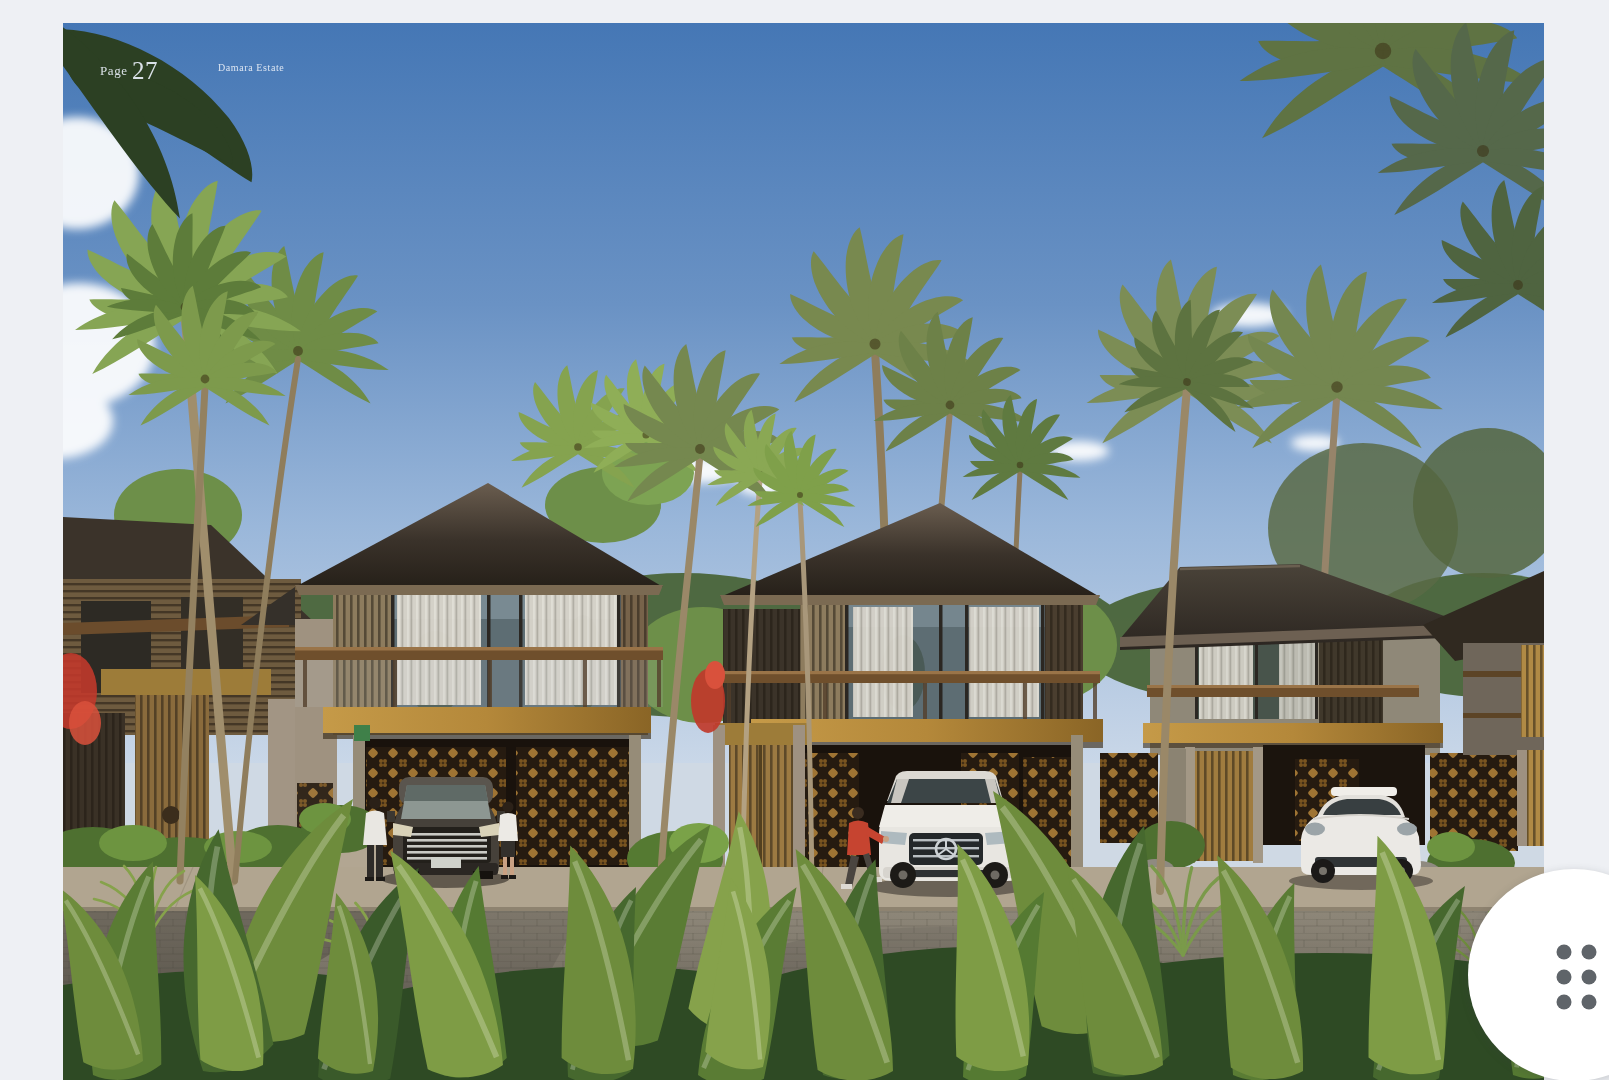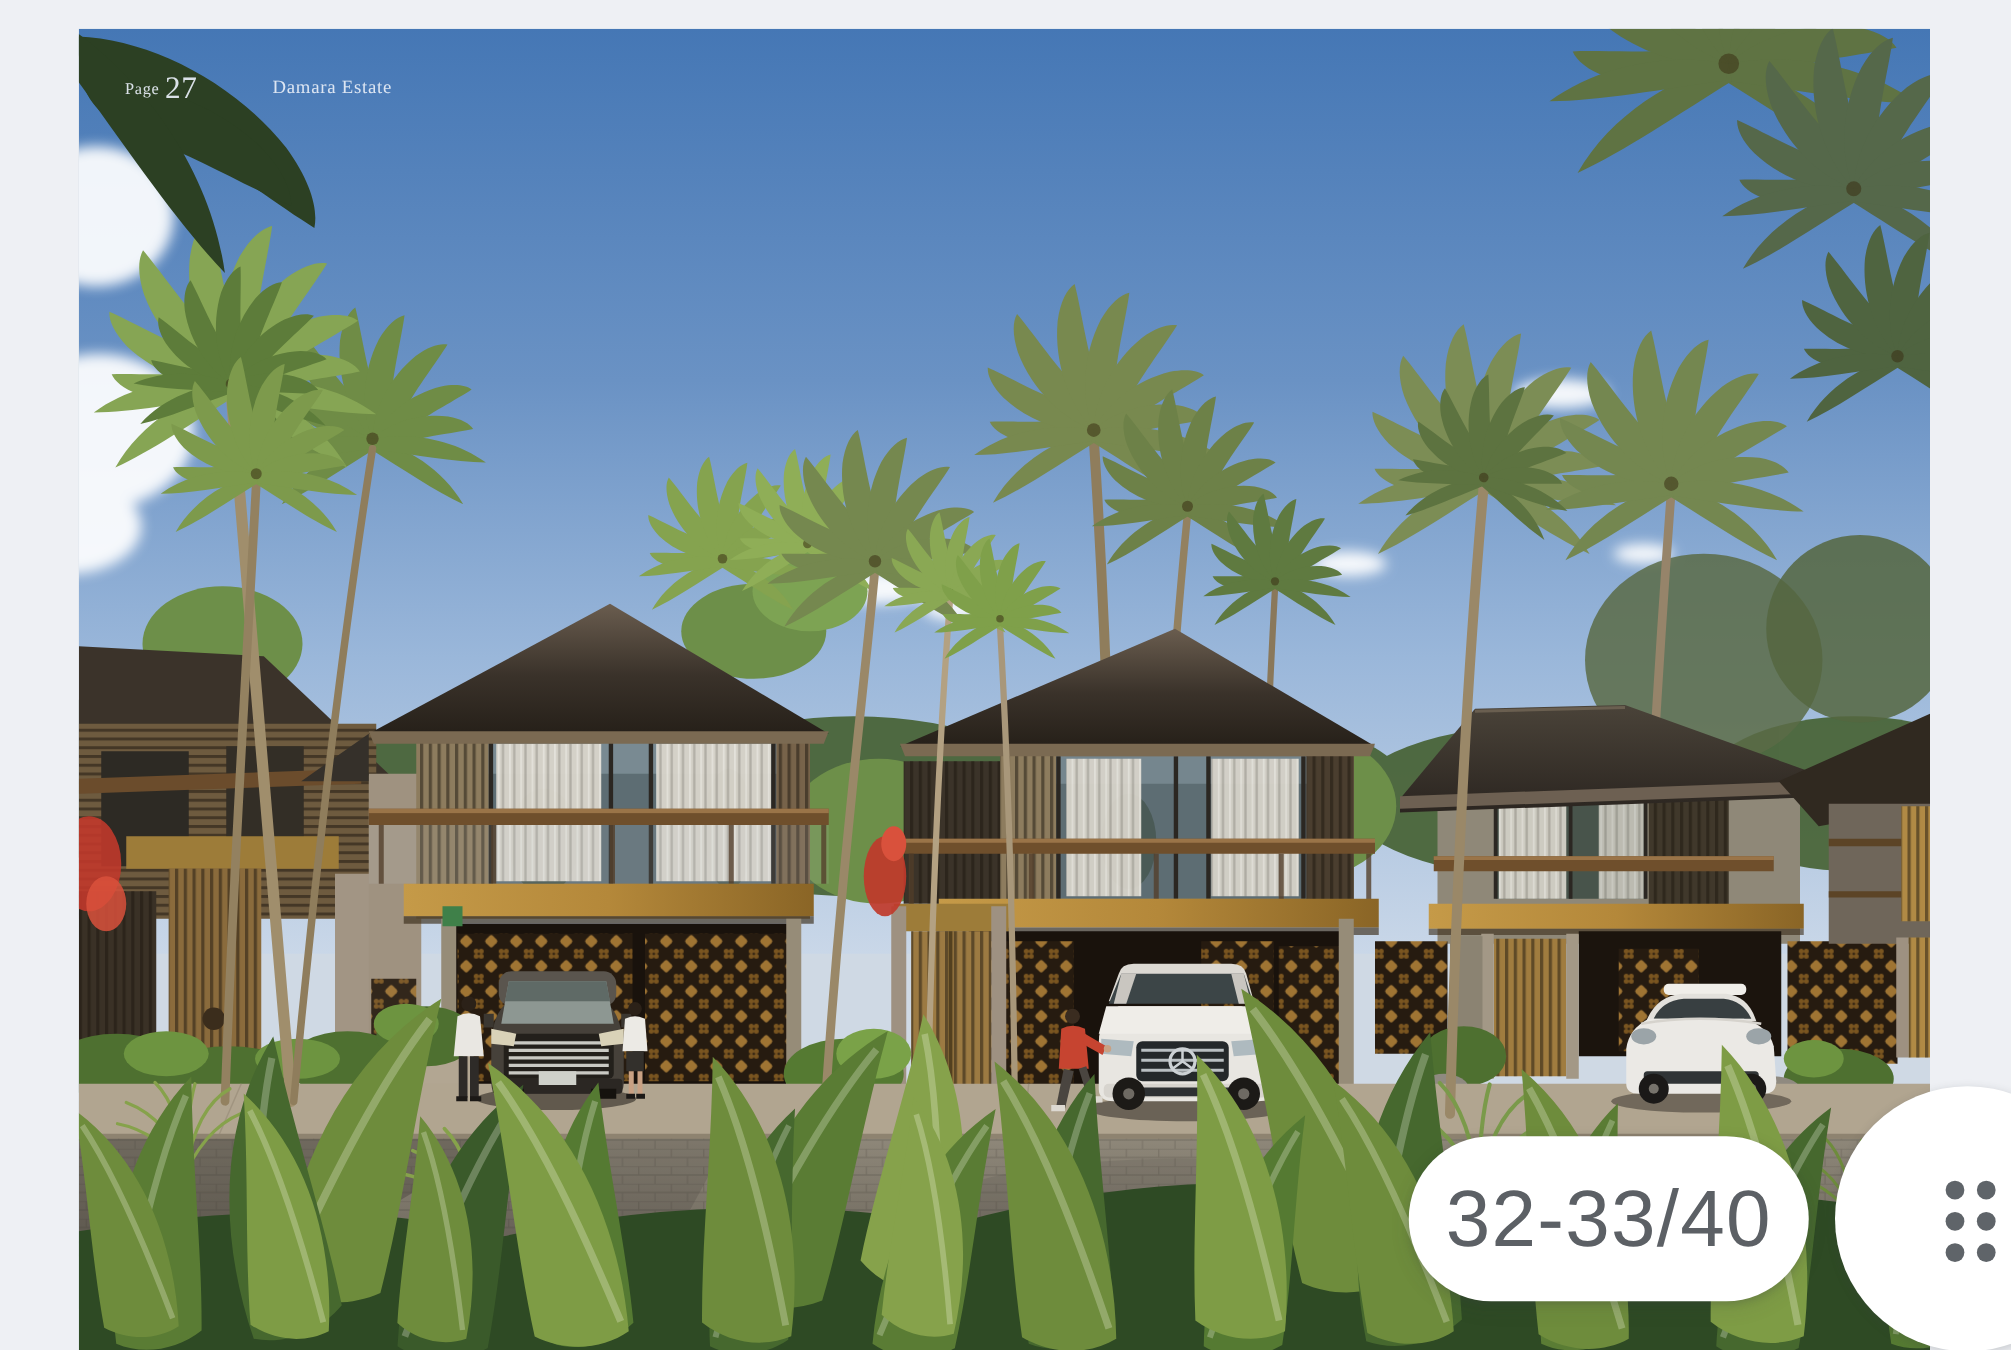--- a/index.html
+++ b/index.html
@@ -10,21 +10,21 @@
   .stage{position:absolute;left:0;top:0;width:1609px;height:1080px;margin-top:19px;}
   .photo{
     position:absolute;left:63px;top:4px;width:1481px;height:1058px;
     background:#cfd9e4;overflow:hidden;
   }
   .photo svg{display:block;width:1481px;height:1058px;}
   .caption{position:absolute;color:#e8eef7;opacity:.93;
     font-family:"Liberation Serif",serif;letter-spacing:.6px;white-space:nowrap;}
   .cap-page{left:37px;top:40px;font-size:13px;}
   .cap-num{left:69px;top:34px;font-size:25px;}
-  .cap-title{left:155px;top:39px;font-size:15px;}
+  .cap-title{left:155px;top:39px;font-size:10px;}
   .page-pill{
     position:absolute;left:1127px;top:890px;width:320px;height:132px;
     background:#ffffff;border-radius:66px;display:flex;align-items:center;justify-content:center;
     box-shadow:0 2px 6px rgba(60,64,67,.22),0 6px 16px rgba(60,64,67,.12);
     color:#5c6065;font-size:64px;letter-spacing:1px;font-weight:400;
   }
   .grid-fab{
     position:absolute;left:1468px;top:850px;width:212px;height:212px;border-radius:50%;
     background:#ffffff;box-shadow:0 2px 8px rgba(60,64,67,.22);
   }
@@ -532,21 +532,20 @@
           <use href="#leaf" transform="translate(1450,1052) scale(2) rotate(-20)" fill="#557a32"></use>
         </g>
       </g>
     </svg>
 
     <span class="caption cap-page">Page</span>
     <span class="caption cap-num">27</span>
     <span class="caption cap-title">Damara Estate</span>
   </div>
 
-  <div class="page-pill">32-33/40</div>
 
   <div class="grid-fab">
     <svg width="41" height="91" viewBox="0 0 41 91">
       <g fill="#5f6469">
         <circle cx="8" cy="8" r="7.5"></circle>
           <circle cx="33" cy="8" r="7.5"></circle>
         <circle cx="8" cy="33" r="7.5"></circle>
           <circle cx="33" cy="33" r="7.5"></circle>
         <circle cx="8" cy="58" r="7.5"></circle>
           <circle cx="33" cy="58" r="7.5"></circle>

